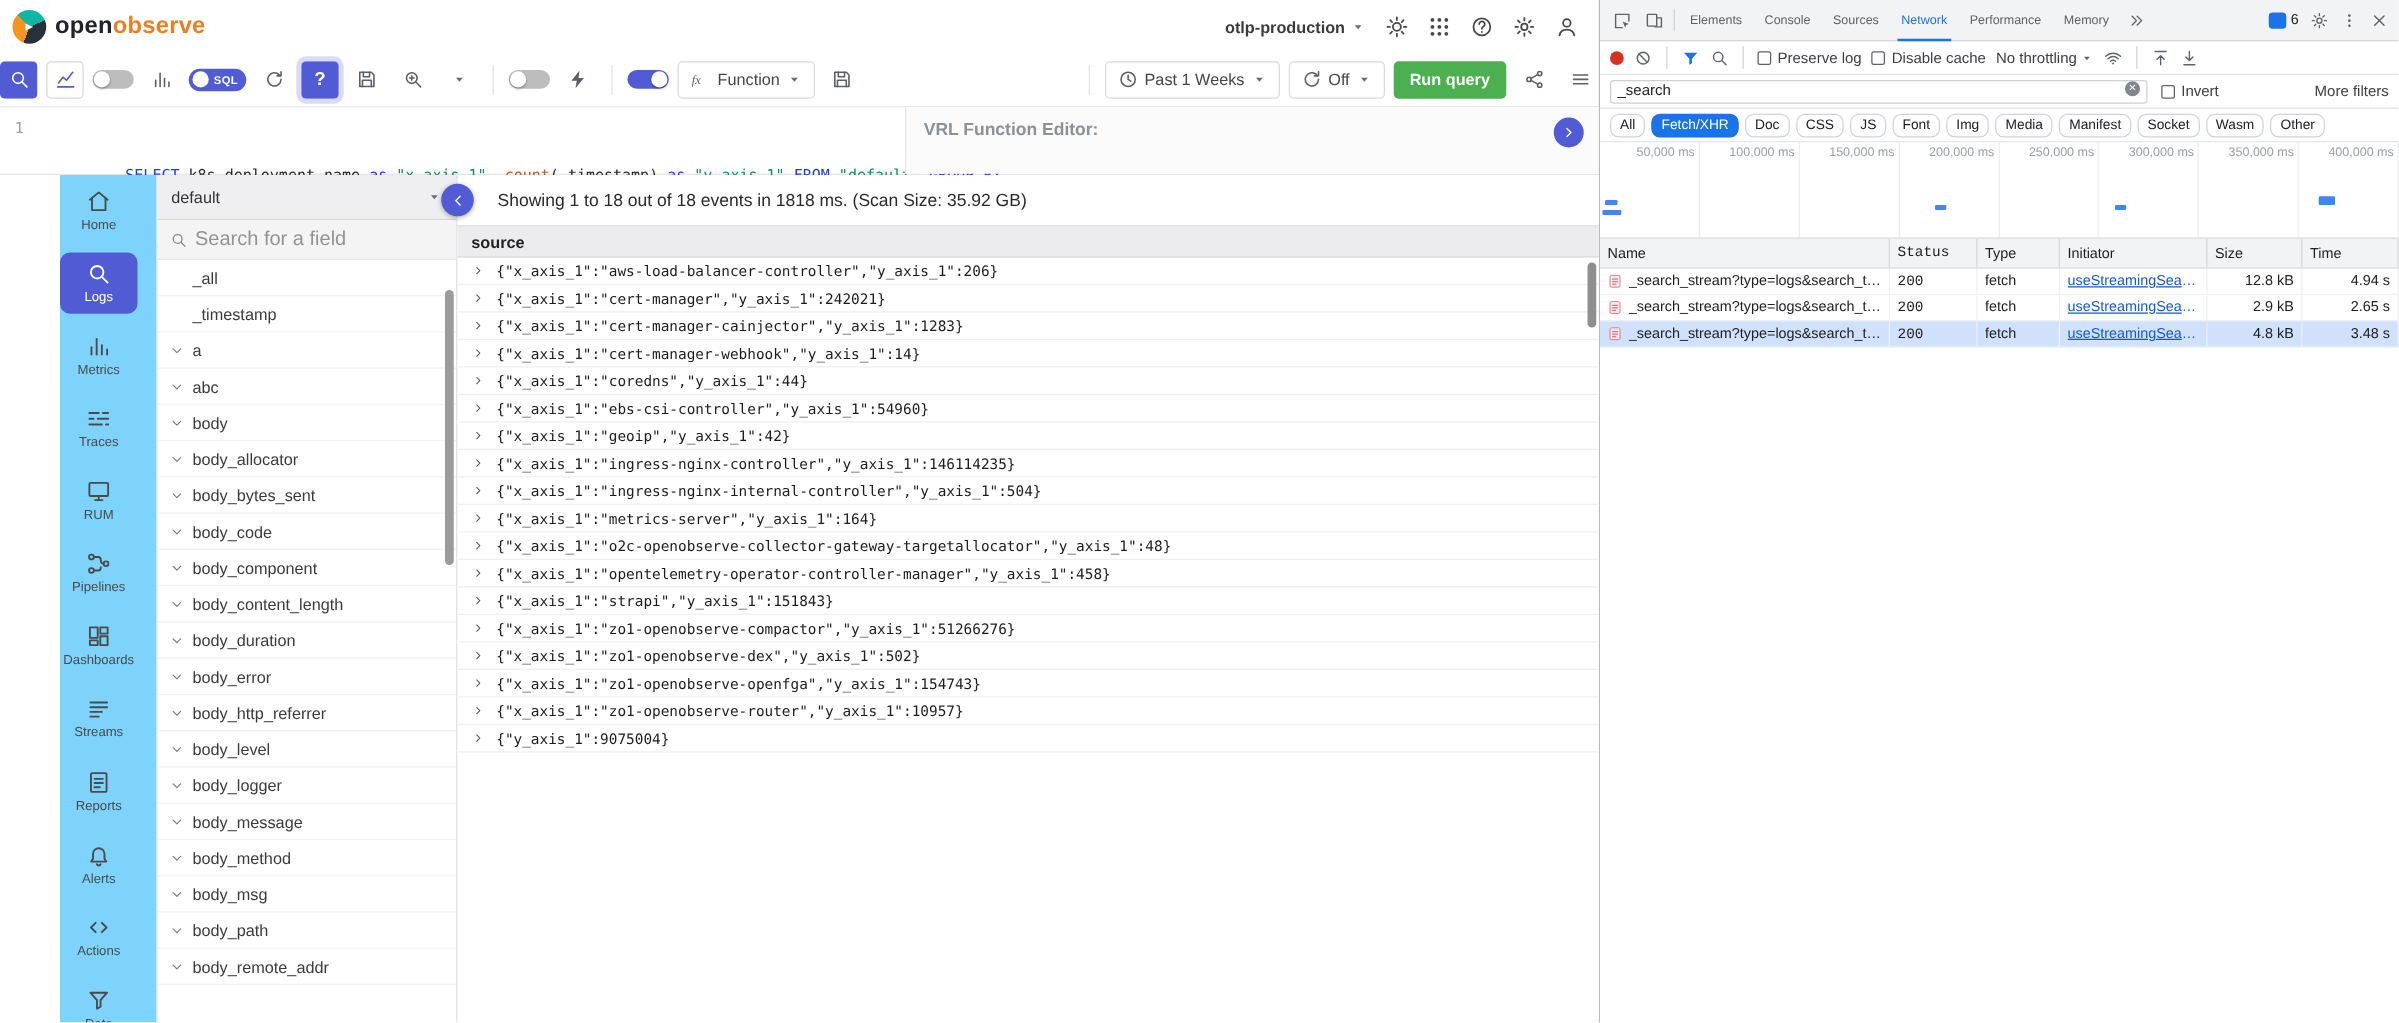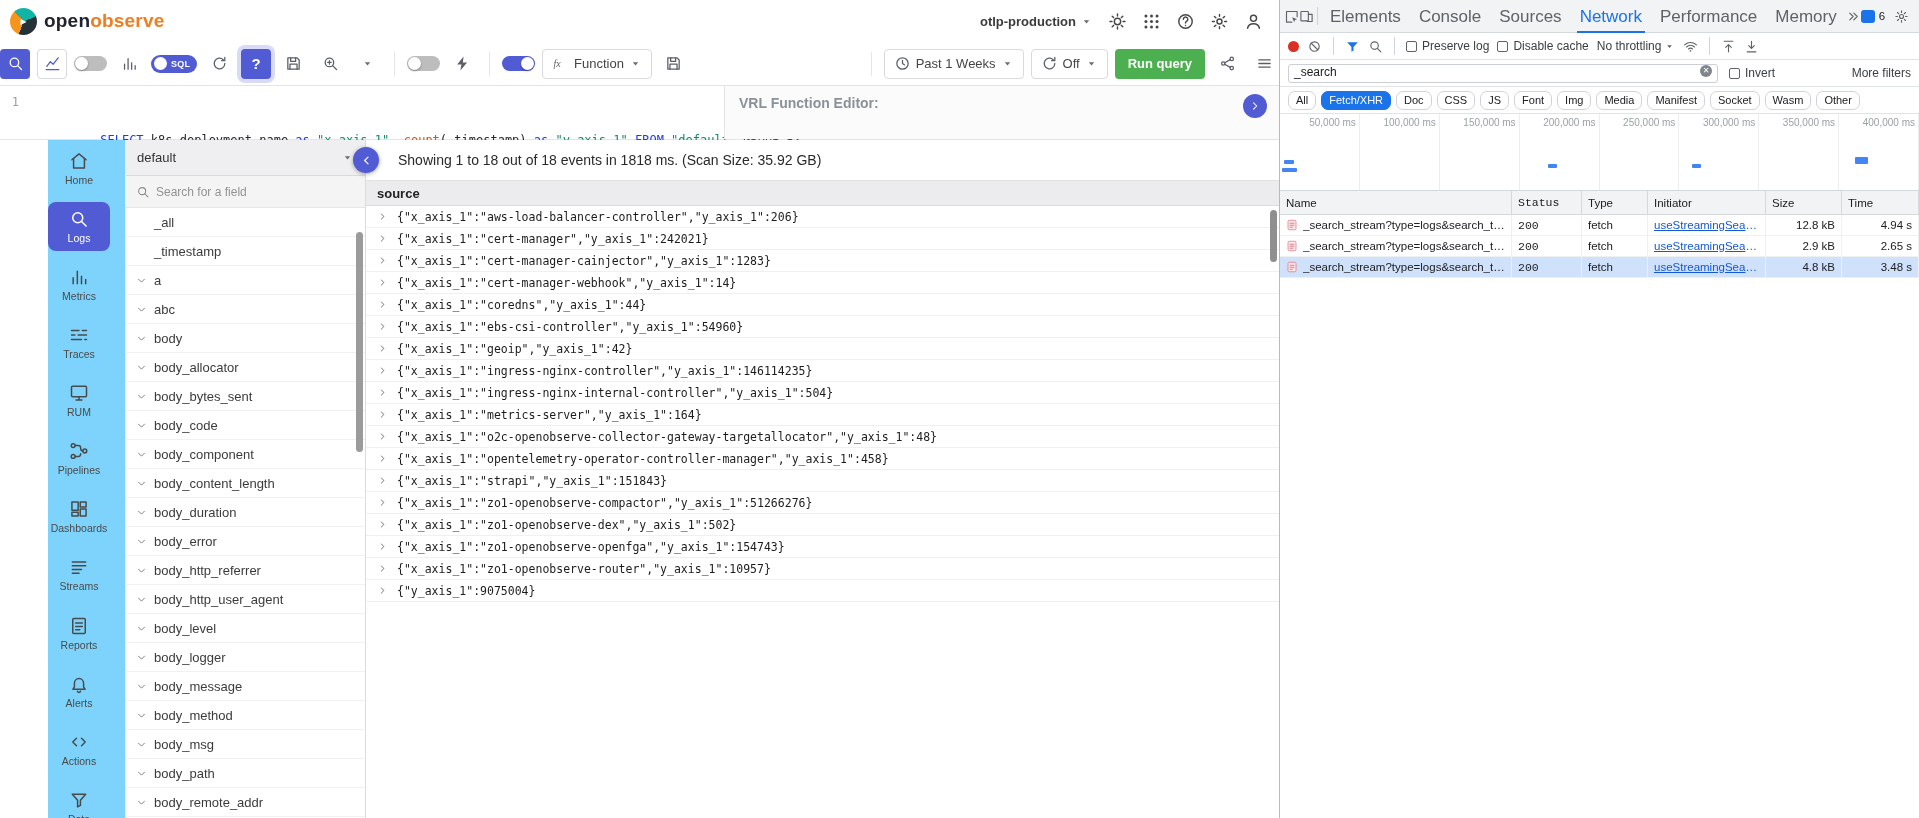--- a/index.html
+++ b/index.html
@@ -65,21 +65,21 @@
   
   .content-row{flex:1; display:flex; min-height:0; position:relative;}
   .collapse-btn{position:absolute; left:227px; top:7px; width:26px; height:26px; border-radius:50%; background:var(--oo); color:#fff; display:flex; align-items:center; justify-content:center; z-index:6; box-shadow:0 1px 4px rgba(0,0,0,.35); cursor:pointer;}
   .collapse-btn .ic{width:15px;height:15px;color:#fff;}
 
   .fields{width:240px; flex:none; border-right:1px solid #dcdcdc; display:flex; flex-direction:column; position:relative; background:#fff;}
   .stream-row{height:36px; flex:none; display:flex; align-items:center; padding:0 11px; background:#efeff1; border-bottom:1px solid #dadada; font-size:13px; font-weight:400; color:#323232; cursor:pointer;}
   .stream-row .caret-ic{margin-left:auto;}
   .field-search{height:32px; flex:none; display:flex; align-items:center; gap:6px; padding:0 10px; background:#f4f4f5; border-bottom:1px solid #e7e7e7;}
   .field-search .ic{width:14px;height:14px;color:#8a8a8a;}
-  .field-search input{border:none; outline:none; background:transparent; font-size:12px; color:#444; width:100%; font-family:inherit;}
+  .field-search input{border:none; outline:none; background:transparent; font-size:16px; color:#444; width:100%; font-family:inherit;}
   .field-search input::placeholder{color:#939393;}
   .field-list{flex:1; overflow:hidden;}
   .field-row{height:29px; display:flex; align-items:center; gap:6px; padding:0 9px; border-bottom:1px solid #f1f1f2; font-size:13px; color:#3b3b3b; cursor:pointer;}
   .field-row .caret-ic{width:13px;height:13px;color:#7d7d7d;}
   .field-row.no-caret .caret-ic{visibility:hidden;}
   .scroll-thumb{position:absolute; width:7px; border-radius:4px; background:#9b9b9b; z-index:5;}
   .fields .scroll-thumb{right:2px; top:92px; height:220px;}
 
   .results{flex:1; min-width:0; display:flex; flex-direction:column; background:#fff; position:relative;}
   .summary-bar{height:40px; flex:none; display:flex; align-items:center; padding-left:32px; font-size:14px; color:#2a2a2a;}
@@ -88,21 +88,21 @@
   .result-row{height:22px; display:flex; align-items:center; gap:9px; padding:0 11px; border-bottom:1px solid #f0f0f1; cursor:pointer;}
   .result-row .ic{width:11px;height:11px;color:#565656;}
   .row-json{font-family:"DejaVu Sans Mono", monospace; font-size:11.5px; color:#1c1c1c; white-space:nowrap;}
   .results .scroll-thumb{right:2px; top:70px; height:52px; background:#8f8f8f;}
 
   
   .dt-tabs{height:33px; flex:none; display:flex; align-items:center; background:#f1f3f4; border-bottom:1px solid var(--dt-border); padding:0 4px;}
   .dt-tabicon{width:26px; height:26px; display:flex; align-items:center; justify-content:center; color:#5f6368; cursor:pointer;}
   .dt-tabicon .ic{width:15px;height:15px;color:inherit;}
   .dt-vsep{width:1px; height:18px; background:#d0d3d8; margin:0 3px; flex:none;}
-  .dt-tab{padding:0 9px; height:33px; display:flex; align-items:center; font-size:17px; color:#5f6368; position:relative; cursor:pointer; white-space:nowrap;text-align:center;}
+  .dt-tab{padding:0 9px; height:33px; display:flex; align-items:center; font-size:10px; color:#5f6368; position:relative; cursor:pointer; white-space:nowrap;text-align:center;}
   .dt-tab.active{color:var(--dt-blue); font-weight:500;}
   .dt-tab.active::after{content:""; position:absolute; left:6px; right:6px; bottom:0; height:2.5px; background:var(--dt-blue);}
   .dt-tabs-right{margin-left:auto; display:flex; align-items:center; gap:9px; padding-right:4px;}
   .dt-badge{display:flex; align-items:center; gap:4px; font-size:11.5px; color:#202124; cursor:pointer;}
   .dt-badge-ic{width:14px; height:13px; background:var(--dt-blue); border-radius:3px; display:flex; align-items:center; justify-content:center; color:#fff; font-size:8px; font-weight:700;}
 
   .dt-netbar{height:27px; flex:none; display:flex; align-items:center; gap:8px; padding:0 8px; border-bottom:1px solid #e0e3e7; font-size:12px; color:#3c4043;}
   .rec-dot{width:11px; height:11px; border-radius:50%; background:#d93025; flex:none; cursor:pointer;}
   .dt-ic{width:15px;height:15px;color:#5f6368; cursor:pointer;}
   .dt-ic.blue{color:var(--dt-blue);}
@@ -628,28 +628,20 @@
                   </svg>
                 </span>
                 <span>body_http_referrer</span>
               </div>
               <div class="field-row">
                 <span class="ic caret-ic">
                   <svg viewBox="0 0 24 24" fill="none" stroke="currentColor" stroke-width="1.8" stroke-linecap="round" stroke-linejoin="round">
                     <path d="M6.5 9.5 12 15l5.5-5.5"></path>
                   </svg>
                 </span>
-                <span>body_http_user_agent</span>
-              </div>
-              <div class="field-row">
-                <span class="ic caret-ic">
-                  <svg viewBox="0 0 24 24" fill="none" stroke="currentColor" stroke-width="1.8" stroke-linecap="round" stroke-linejoin="round">
-                    <path d="M6.5 9.5 12 15l5.5-5.5"></path>
-                  </svg>
-                </span>
                 <span>body_level</span>
               </div>
               <div class="field-row">
                 <span class="ic caret-ic">
                   <svg viewBox="0 0 24 24" fill="none" stroke="currentColor" stroke-width="1.8" stroke-linecap="round" stroke-linejoin="round">
                     <path d="M6.5 9.5 12 15l5.5-5.5"></path>
                   </svg>
                 </span>
                 <span>body_logger</span>
               </div>

